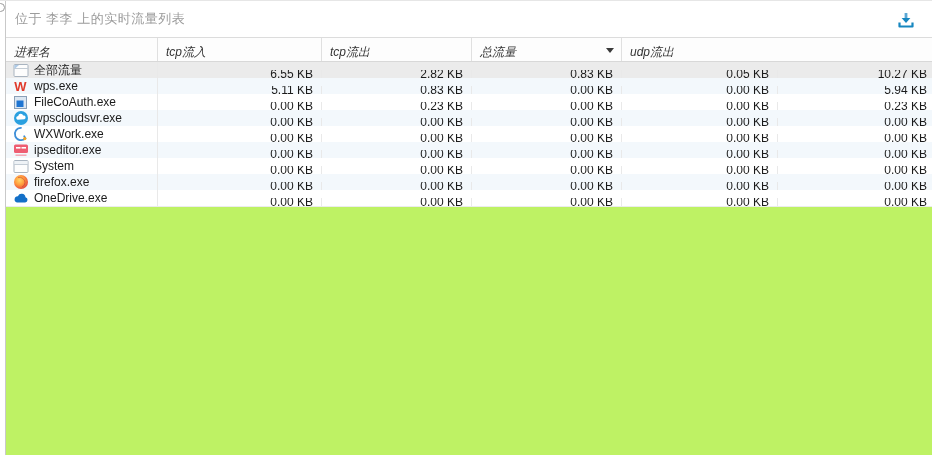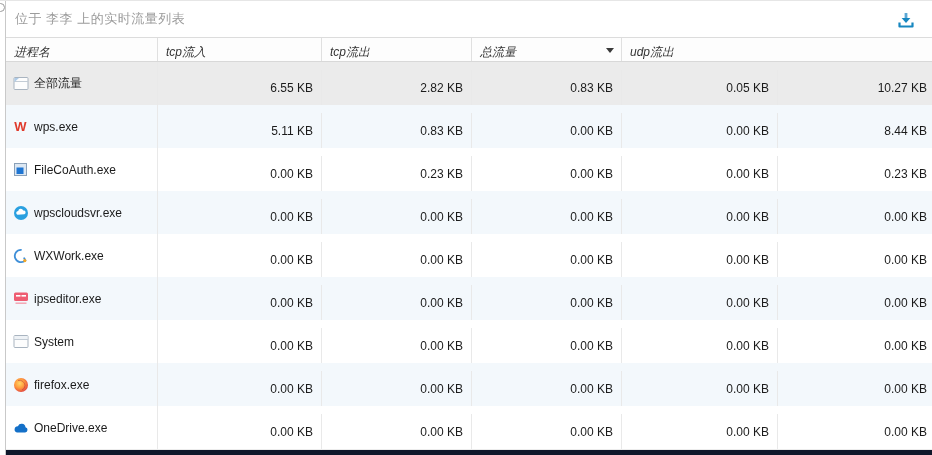--- a/index.html
+++ b/index.html
@@ -12,21 +12,21 @@
   
   .left-strip {
     position:absolute; left:0; top:0; width:6px; height:455px;
     background:#ffffff; border-right:1px solid #c9c9c9; overflow:hidden;
   }
   .left-strip .stub {
     position:absolute; left:-4px; top:2px; width:9px; height:9px;
     border:1.5px solid #9a9a9a; border-radius:50%;
   }
   
-  .panel { position:absolute; left:6px; top:0; width:926px; height:455px; background:#0f172a; }
+  .panel { position:absolute; left:6px; top:0; width:926px; height:455px; background:#bef264; }
 
   .title-bar {
     height:37px; border-bottom:1px solid #dcdcdc; position:relative;
     display:flex; align-items:center; padding-left:9px; background:#fff;
   }
   .title-text { color:#9c9c9c; font-size:13px; letter-spacing:.5px; }
   .download-btn {
     position:absolute; right:14px; top:7px; width:24px; height:24px;
     display:flex; align-items:center; justify-content:center; cursor:pointer;
     background:none; border:none;
@@ -46,21 +46,21 @@
     font-style:italic;
   }
   .th:last-child { border-right:none; }
   .caret {
     position:absolute; right:7px; top:50%; margin-top:-2px;
     width:0; height:0; border-left:4px solid transparent;
     border-right:4px solid transparent; border-top:5px solid #3a3a3a;
     cursor:pointer;
   }
 
-  .row { height:43px; }
+  .row { height:16px; }
   .row > div {
     display:flex; align-items:center; font-size:12px;
     border-right:1px solid #e9e9e9; overflow:hidden; white-space:nowrap;
   }
   .row > div:last-child { border-right:none; }
   .cell-name { padding-left:6px; gap:5px; }
   .cell-num { justify-content:flex-end; padding-right:8px;margin-top:8px; }
   .row > .cell-num:last-child { padding-right:5px; }
   .row-selected { background:#ebebeb; }
   .row-alt { background:#f3f8fc; }
@@ -131,21 +131,21 @@
 
     <div class="grid-row row row-alt">
       <div class="cell-name">
         <span class="picon wps-w">W</span>
         <span>wps.exe</span>
       </div>
       <div class="cell-num">5.11 KB</div>
       <div class="cell-num">0.83 KB</div>
       <div class="cell-num">0.00 KB</div>
       <div class="cell-num">0.00 KB</div>
-      <div class="cell-num">8.44 KB</div>
+      <div class="cell-num">5.94 KB</div>
     </div>
 
     <div class="grid-row row row-white">
       <div class="cell-name">
         <span class="picon">
           <svg width="15" height="15" viewBox="0 0 15 15">
               <rect x="1.5" y="1.5" width="12" height="12" fill="#dce7f2" stroke="#8aa0b8"></rect>
               <rect x="3.5" y="5.5" width="7" height="6.5" fill="#1e75d2"></rect>
             </svg>
         </span>

